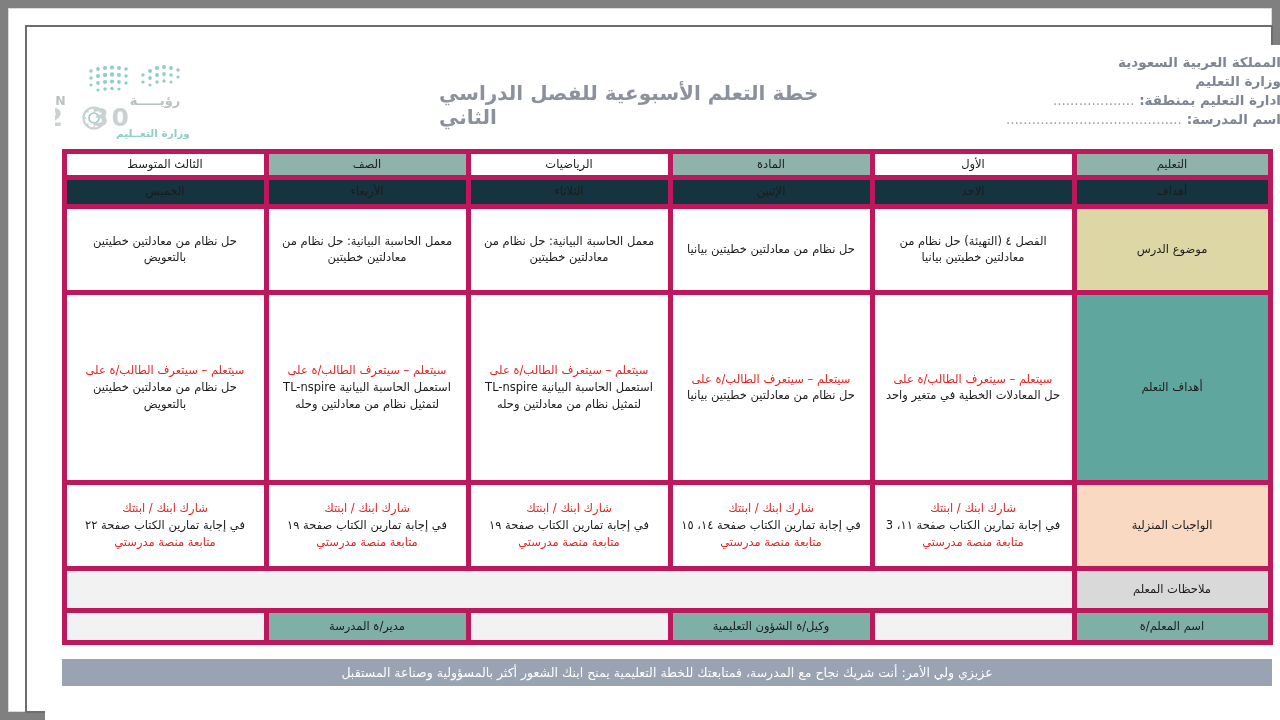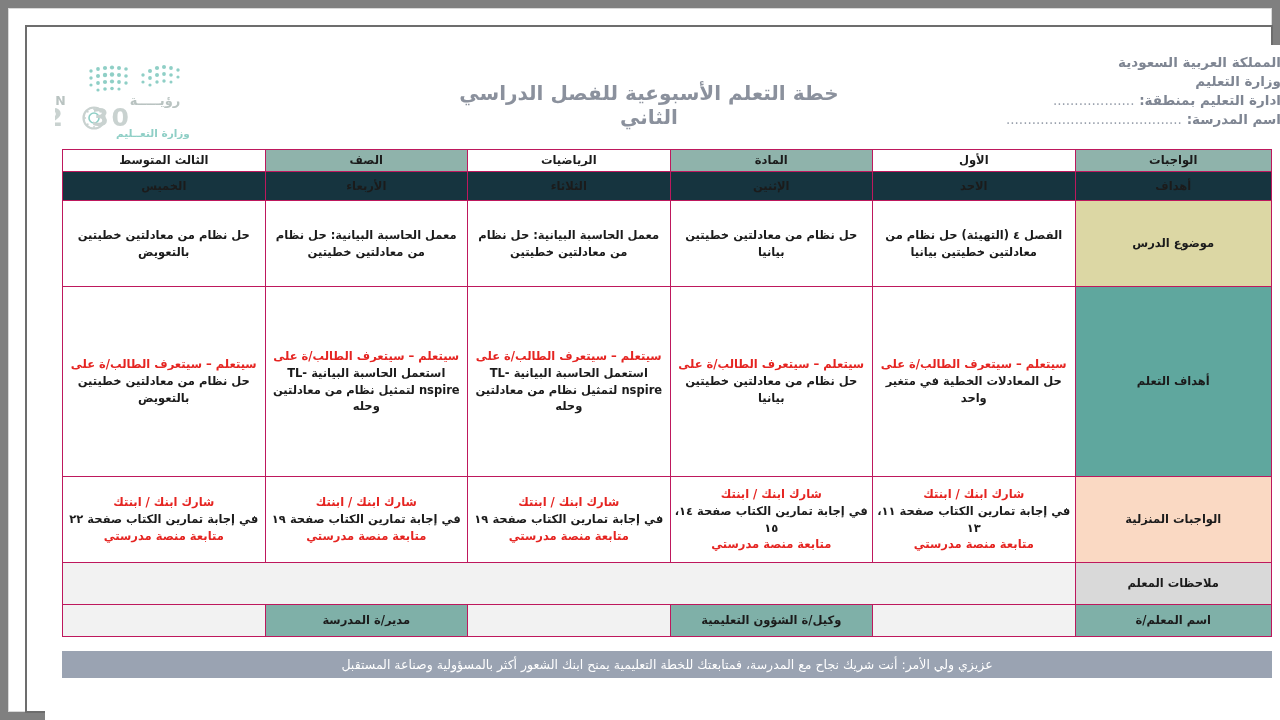--- a/index.html
+++ b/index.html
@@ -61,21 +61,21 @@
     letter-spacing: 0px;
   }
   .ministry-block div { white-space: nowrap; }
   .dotline { color: #9aa1ad; letter-spacing: 1px; font-weight: normal;}
 
   .doc-title {
     position: absolute;
     right: 430px;
     top: 36px;
     width: 420px;
-    text-align: center;
+    text-align: left;
     font-size: 20px;
     font-weight: bold;
     color: #8b919d;
   }
 
   
   .logo-wrap {
     position: absolute;
     left: 10px;
     top: 10px;
@@ -86,27 +86,27 @@
 
   
   table.plan {
     border-collapse: collapse;
     width: 1210px;
     margin: 0 auto;
     table-layout: fixed;
     border: 1px solid #6f7b86;
   }
   table.plan td, table.plan th {
-    border: 1px solid #be185d;
+    border: 5px solid #be185d;
     vertical-align: middle;
     text-align: center;
     padding: 2px 4px;
     font-size: 11.5px;
     line-height: 1.45;
-    font-weight: bold;
+    font-weight: normal;
     color: #1b1b1b;
   }
 
   col.c-label { width: 196px; }
   col.c-day   { width: 202px; }
 
   
   .hdr-teal {
     background: #8fb3ab;
     color: #ffffff;
@@ -251,21 +251,21 @@
           <col class="c-label">
             <col class="c-day">
             <col class="c-day">
           <col class="c-day">
             <col class="c-day">
             <col class="c-day">
         </colgroup>
         <tbody>
 
           <tr>
-            <td class="hdr-teal">الواجبات</td>
+            <td class="hdr-teal">التعليم</td>
             <td class="hdr-white val-orange">الأول</td>
             <td class="hdr-teal">المادة</td>
             <td class="hdr-white val-red">الرياضيات</td>
             <td class="hdr-teal">الصف</td>
             <td class="hdr-white val-red">الثالث المتوسط</td>
           </tr>
 
           <tr>
             <td class="hdr-dark">أهداف</td>
             <td class="hdr-dark">الاحد</td>
@@ -316,21 +316,21 @@
             <td>
               <span class="red-lead">سيتعلم – سيتعرف الطالب/ة على</span>
               <span class="blk">حل نظام من معادلتين خطيتين بالتعويض</span>
             </td>
           </tr>
 
           <tr class="r-hw">
             <td class="lbl-peach">الواجبات المنزلية</td>
             <td>
               <span class="red-lead">شارك ابنك / ابنتك</span>
-              <span class="blk">في إجابة تمارين الكتاب صفحة ١١، ١٣</span>
+              <span class="blk">في إجابة تمارين الكتاب صفحة ١١، 3</span>
               <span class="red-tail">متابعة منصة مدرستي</span>
             </td>
             <td>
               <span class="red-lead">شارك ابنك / ابنتك</span>
               <span class="blk">في إجابة تمارين الكتاب صفحة ١٤، ١٥</span>
               <span class="red-tail">متابعة منصة مدرستي</span>
             </td>
             <td>
               <span class="red-lead">شارك ابنك / ابنتك</span>
               <span class="blk">في إجابة تمارين الكتاب صفحة ١٩</span>

